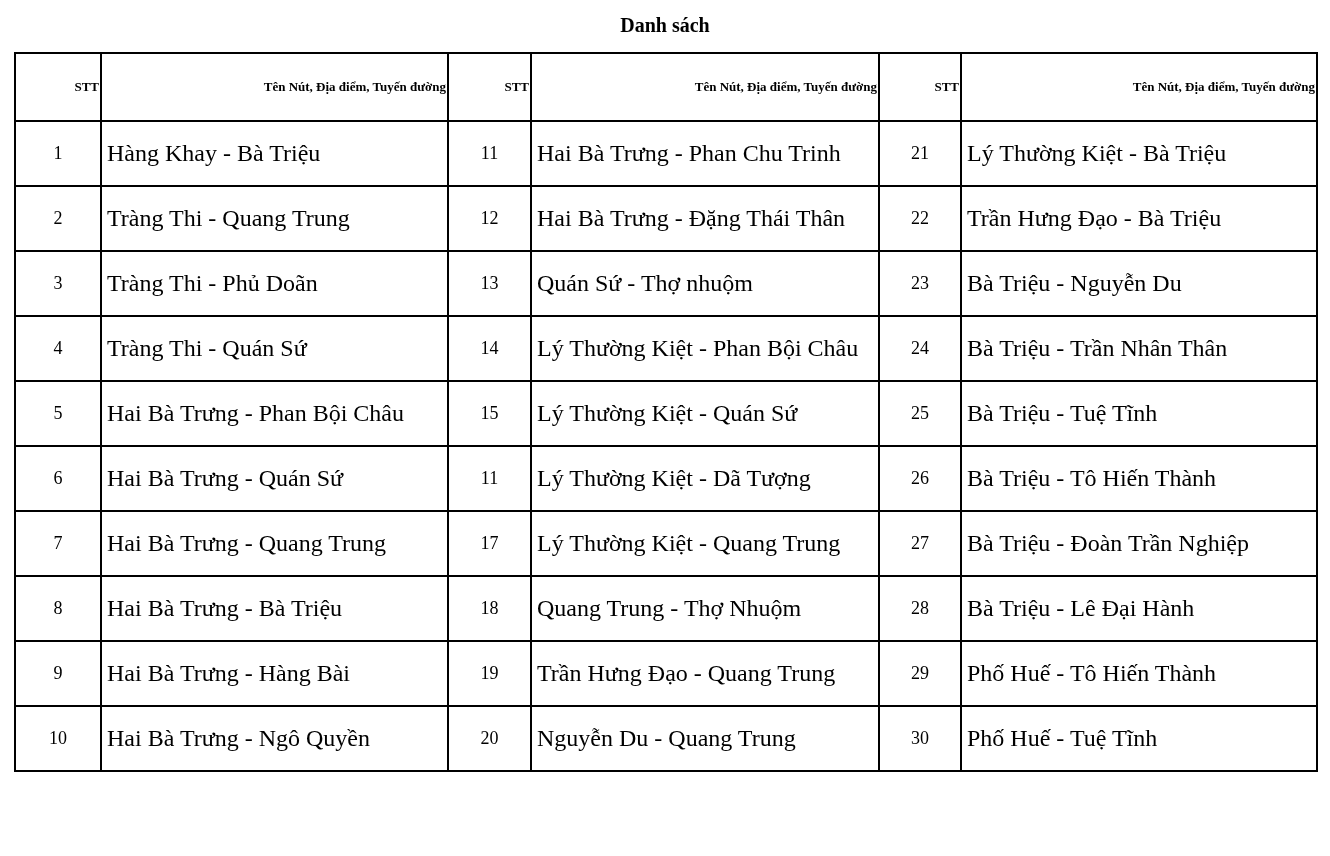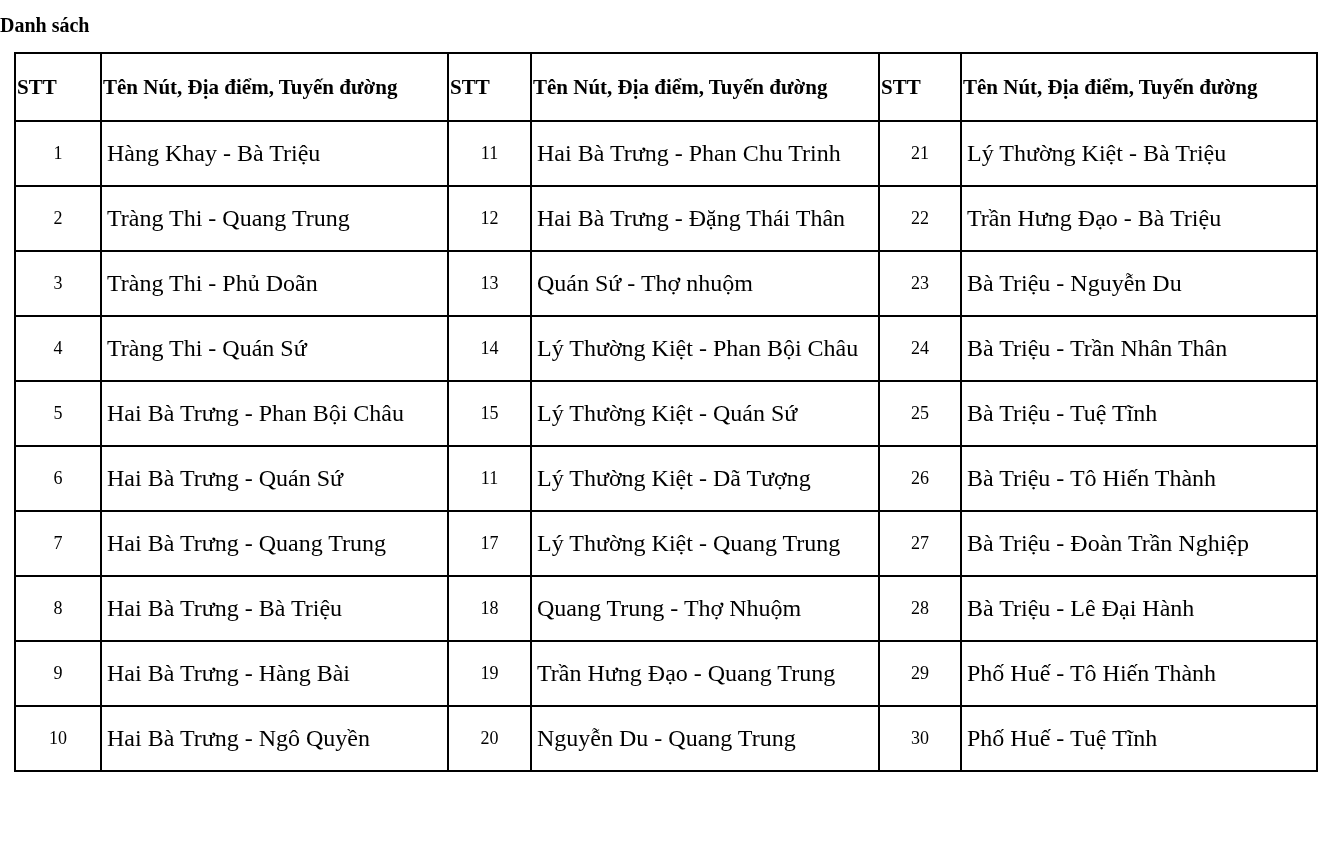--- a/index.html
+++ b/index.html
@@ -10,42 +10,43 @@
     height: 856px;
     font-family: "Liberation Serif", "DejaVu Serif", serif;
     color: #000000;
   }
   .page {
     width: 1330px;
     height: 856px;
     overflow: hidden;
   }
   .doc-title {
+    text-align: center;
     padding-top: 12px;
     font-weight: bold;
     font-size: 20px;
     line-height: 27px;
   }
   table.loc-table {
     border-collapse: collapse;
     table-layout: fixed;
     width: 1302px;
     margin: 13px 14px 0 14px;
   }
   table.loc-table th,
   table.loc-table td {
     border: 2px solid #000000;
     vertical-align: middle;
     overflow: hidden;
     white-space: nowrap;
   }
   table.loc-table th {
-    font-size: 21px;
+    font-size: 13px;
     font-weight: bold;
-    text-align: left;
+    text-align: right;
     height: 64px;
   }
   table.loc-table tr.data-row {
     height: 65px;
   }
   td.stt {
     text-align: center;
     font-size: 18px;
   }
   td.loc {

